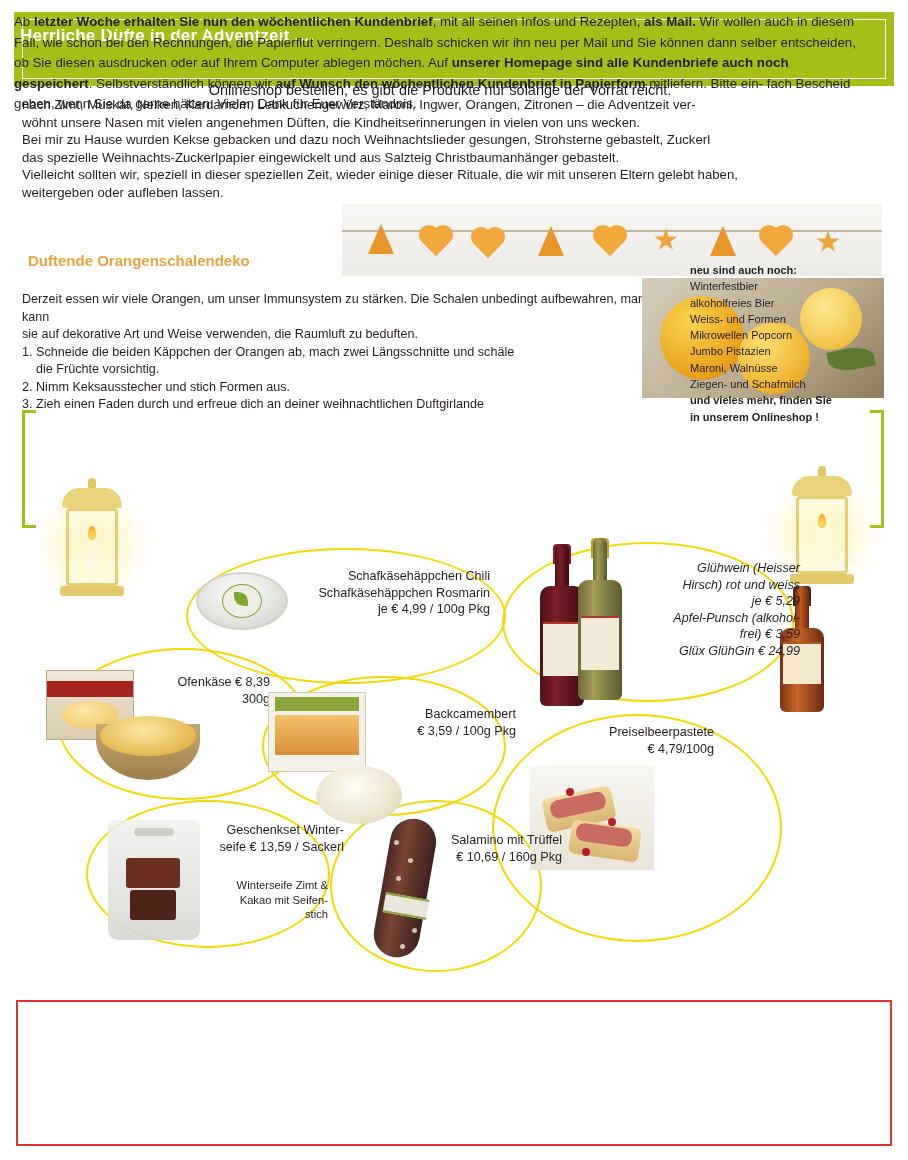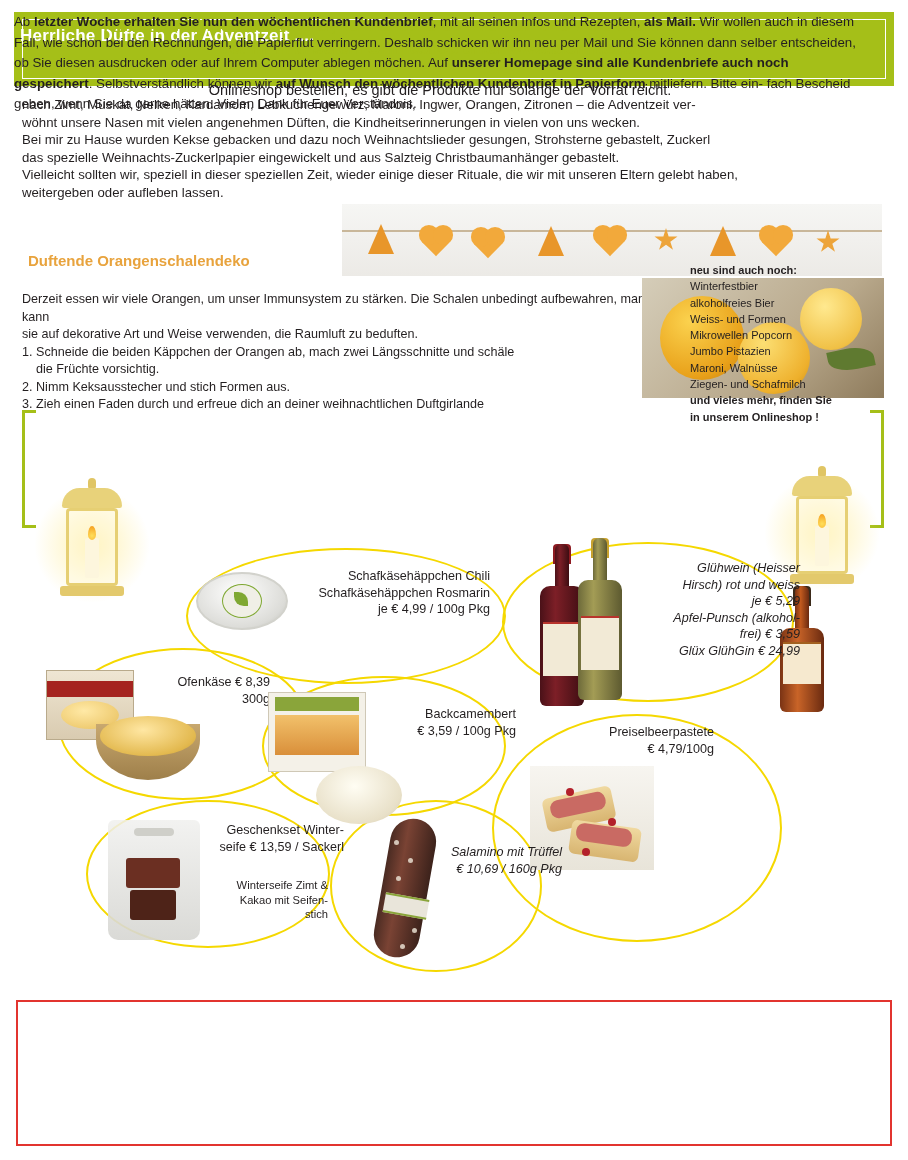--- a/index.html
+++ b/index.html
@@ -750,21 +750,21 @@
 
     <div class="salami">
       <div class="stick"></div>
       <div class="speck" style="left:42px; top:22px;"></div>
       <div class="speck" style="left:56px; top:40px;"></div>
       <div class="speck" style="left:44px; top:58px;"></div>
       <div class="speck" style="left:60px; top:110px;"></div>
       <div class="speck" style="left:48px; top:126px;"></div>
       <div class="band"></div>
     </div>
-    <div class="caption" style="left:382px; top:316px; width:180px;font-style:italic;">
+    <div class="caption" style="left:382px; top:304px; width:180px;">
       <div>Salamino mit Trüffel</div>
       <div>€ 10,69 / 160g Pkg</div>
     </div>
   </div>
 
   <div class="neu-block">
     <span class="t b">neu sind auch noch:</span>
     <span class="t">Winterfestbier</span>
     <span class="t">alkoholfreies Bier</span>
     <span class="t">Weiss- und Formen</span>

